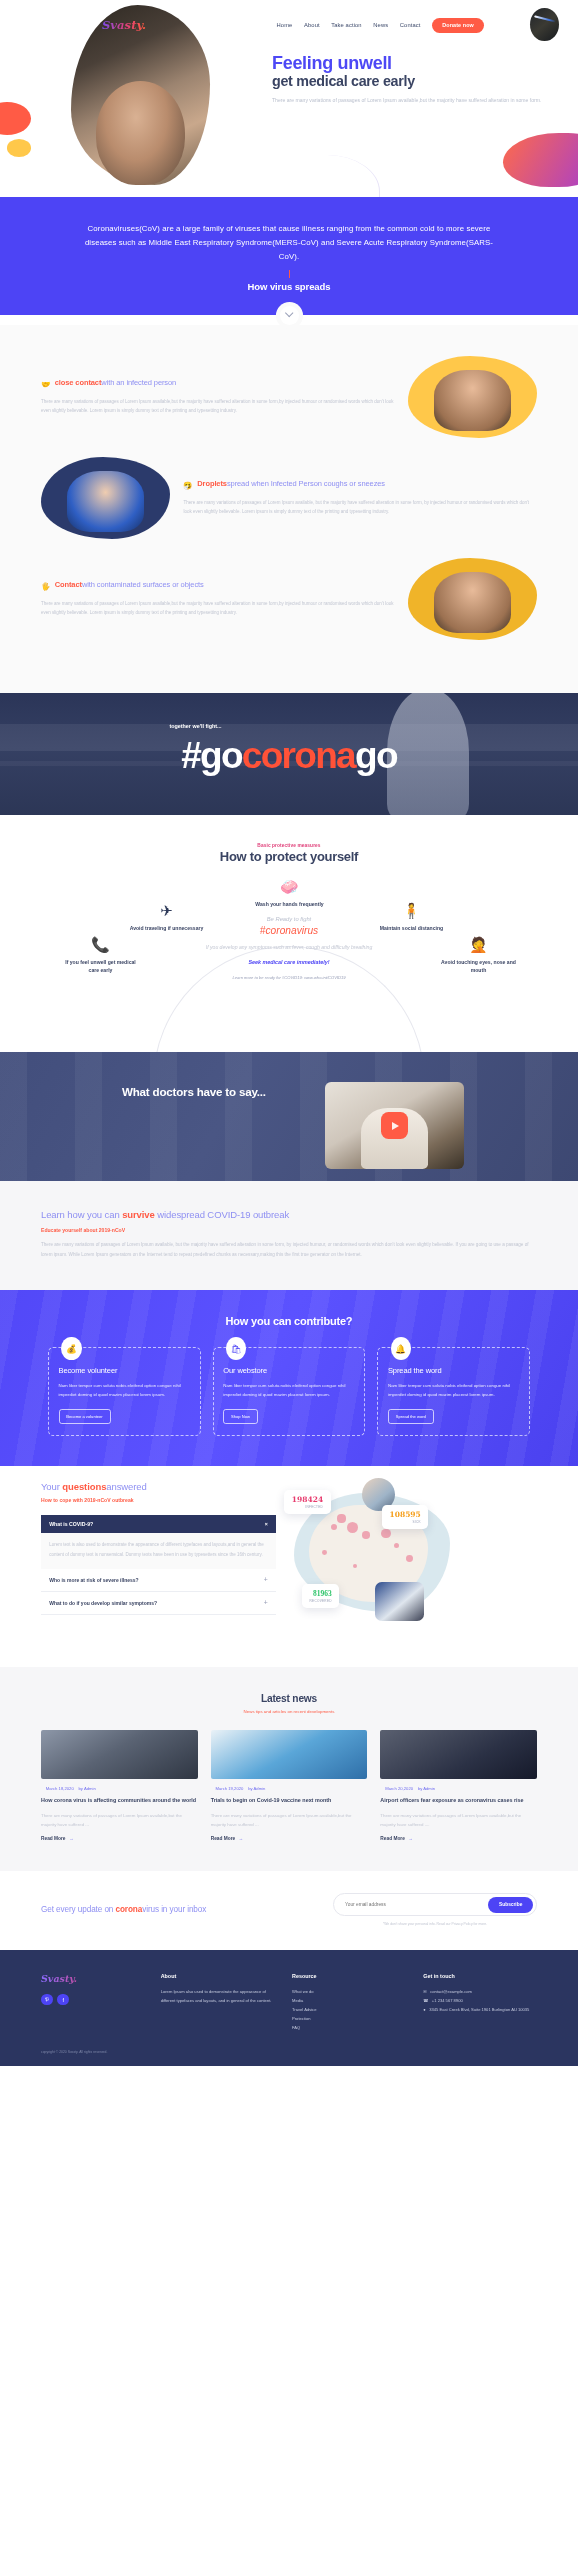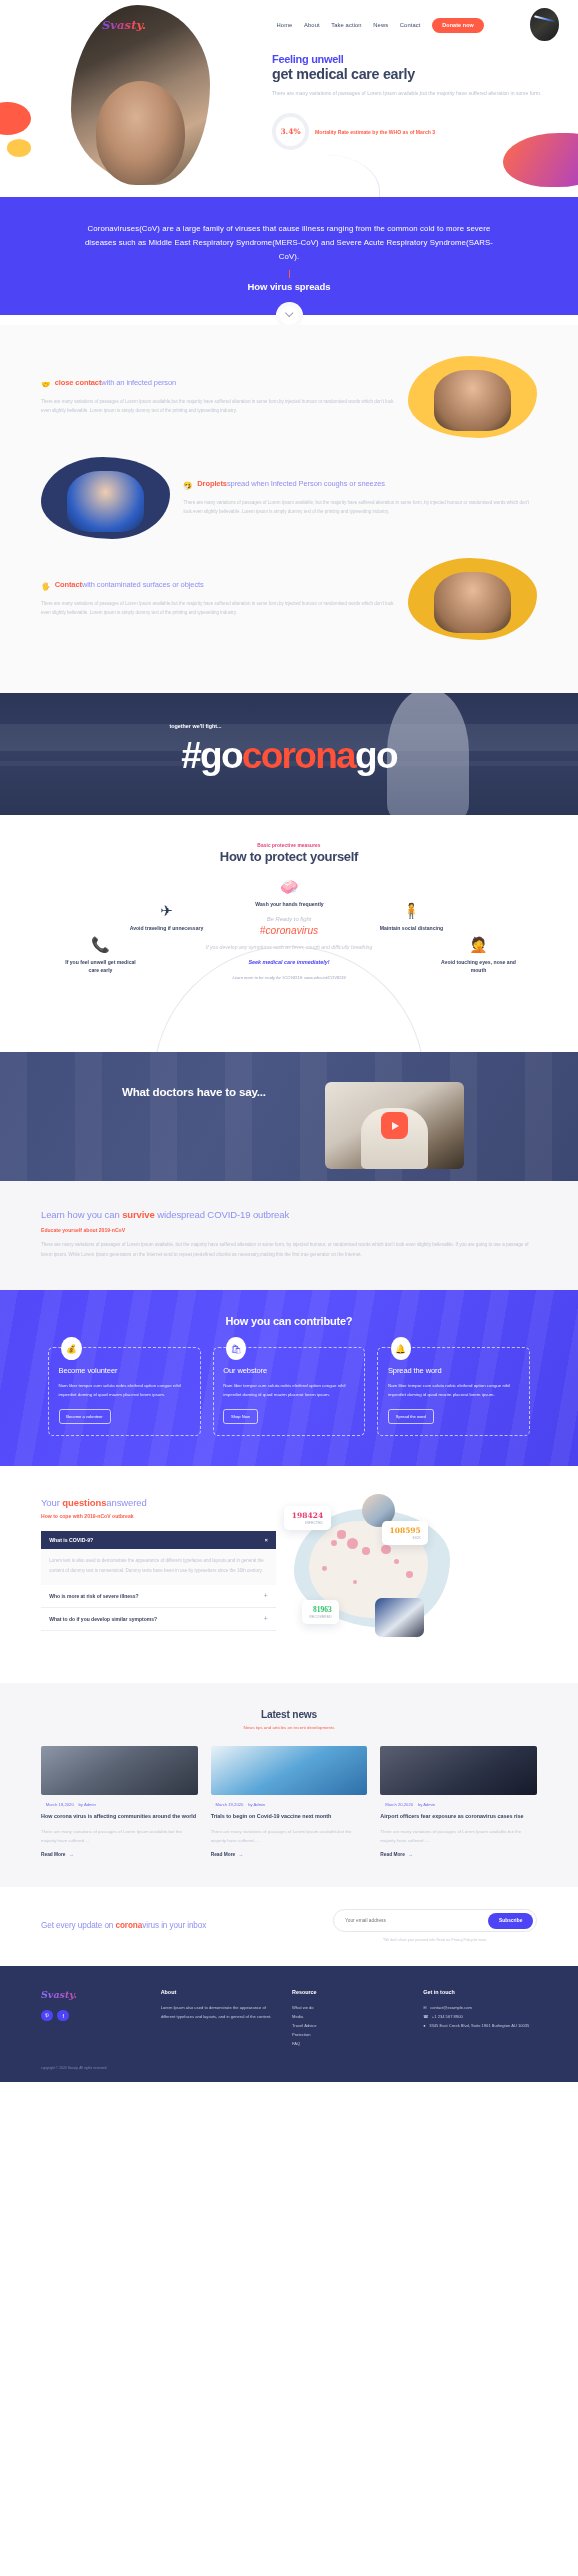--- a/index.html
+++ b/index.html
@@ -43,21 +43,21 @@
     position:absolute; right:19px; top:8.2px; width:28.6px; height:33px;
     background:linear-gradient(140deg,#20242a,#3b3a33 50%,#161a1f);
     border-radius:50%;
   }
   .hero-circle:after{
     content:""; position:absolute; left:12%; top:30%; width:78%; height:6%;
     background:linear-gradient(90deg,#fff,#3a6fd8 70%,transparent);
     transform:rotate(14deg); border-radius:2px;
   }
   .hero-right { position:absolute; left:272px; top:54px; width:272px; }
-  .hero-h1 { font-size:11px; font-weight:700; color:#4d48f5; letter-spacing:-0.3px; line-height:1.05; }
+  .hero-h1 { font-size:18px; font-weight:700; color:#4d48f5; letter-spacing:-0.3px; line-height:1.05; }
   .hero-h2 { font-size:14.3px; font-weight:700; color:#3a4463; letter-spacing:-0.3px; margin-top:1.4px; line-height:1.05; }
   .hero-p { font-size:5.1px; color:#b9bfcd; line-height:1.9; margin-top:6.8px; }
   .stat-row { display:flex; align-items:center; gap:6.1px; margin-top:15px; }
   .virus-ring{
     position:relative; width:37px; height:37px; border-radius:50%;
     border:4.8px solid #eef0f5; display:flex; align-items:center; justify-content:center;
   }
   .virus-ring span{ font-size:7.5px; font-weight:700; color:#ff5b45; font-family:"DejaVu Serif",serif; }
   .stat-text{ font-size:5.1px; font-weight:700; color:#ff5b45; line-height:2; }
   .blob-pink{
@@ -185,21 +185,21 @@
     padding:17.7px 9.5px 11px; position:relative; }
   .card .badge{ position:absolute; left:12.2px; top:-11px; width:20.4px;height:23px;
     background:#fff; border-radius:50%; display:flex;align-items:center;justify-content:center;
     font-size:8.8px; color:#4d44f5; }
   .card h4{ font-size:7.5px; font-weight:400; color:#fff; letter-spacing:-0.1px; }
   .card p{ font-size:4.4px; color:rgba(255,255,255,.88); line-height:2.05; margin-top:6.1px; }
   .card .cbtn{ display:inline-block; margin-top:9.5px; border:0.7px solid rgba(255,255,255,.7);
     border-radius:2.7px; padding:4.1px 6.8px; font-size:4.1px; color:#fff; }
 
   
-  .faq{ background:#fff; padding:31px 41px 30px; display:flex; gap:11px; }
+  .faq{ background:#fff; padding:15px 41px 30px; display:flex; gap:11px; }
   .faq-left{ flex:0 0 235px; }
   .faq-left h2{ font-size:9.5px; font-weight:400; color:#8f90f2; letter-spacing:-0.1px; }
   .faq-left h2 b{ color:#ff5b45; font-weight:700; }
   .faq-left .fsub{ font-size:5.1px; color:#ff5b45; font-weight:700; margin-top:4.8px; }
   .acc{ margin-top:12.2px; }
   .acc-head{ background:#2b3560; color:#fff; padding:6.1px 8.2px; display:flex;
     justify-content:space-between; align-items:center; font-size:5.2px; font-weight:700; }
   .acc-body{ background:#fafafa; padding:7.5px 8.2px 8.8px; font-size:4.5px;
     color:#c2c6d2; line-height:2.15; }
   .acc-item{ border-bottom:0.7px solid #eceef3; padding:7.5px 8.2px; display:flex;
@@ -289,26 +289,20 @@
       <a href="#">News</a>
       <a href="#">Contact</a>
       <a href="#" class="donate">Donate now</a>
     </nav>
     <div class="hero-circle"></div>
     <div class="hero-curve"></div>
     <div class="hero-right">
       <h1 class="hero-h1">Feeling unwell</h1>
       <h2 class="hero-h2">get medical care early</h2>
       <p class="hero-p">There are many variations of passages of Lorem Ipsum available,but the majority have suffered alteration in some form.</p>
-      <div class="stat-row">
-        <div class="virus-ring">
-          <span>3.4%</span>
-        </div>
-        <div class="stat-text">Mortality Rate estimate by the WHO as of March 3</div>
-      </div>
     </div>
   </section>
 
   <section class="blue-band">
     <p>Coronaviruses(CoV) are a large family of viruses that cause illness ranging from the common cold to more severe diseases such as Middle East Respiratory Syndrome(MERS-CoV) and Severe Acute Respiratory Syndrome(SARS-CoV).</p>
     <div class="divider"></div>
     <h3>How virus spreads</h3>
   </section>
   <div class="notch"></div>
 

